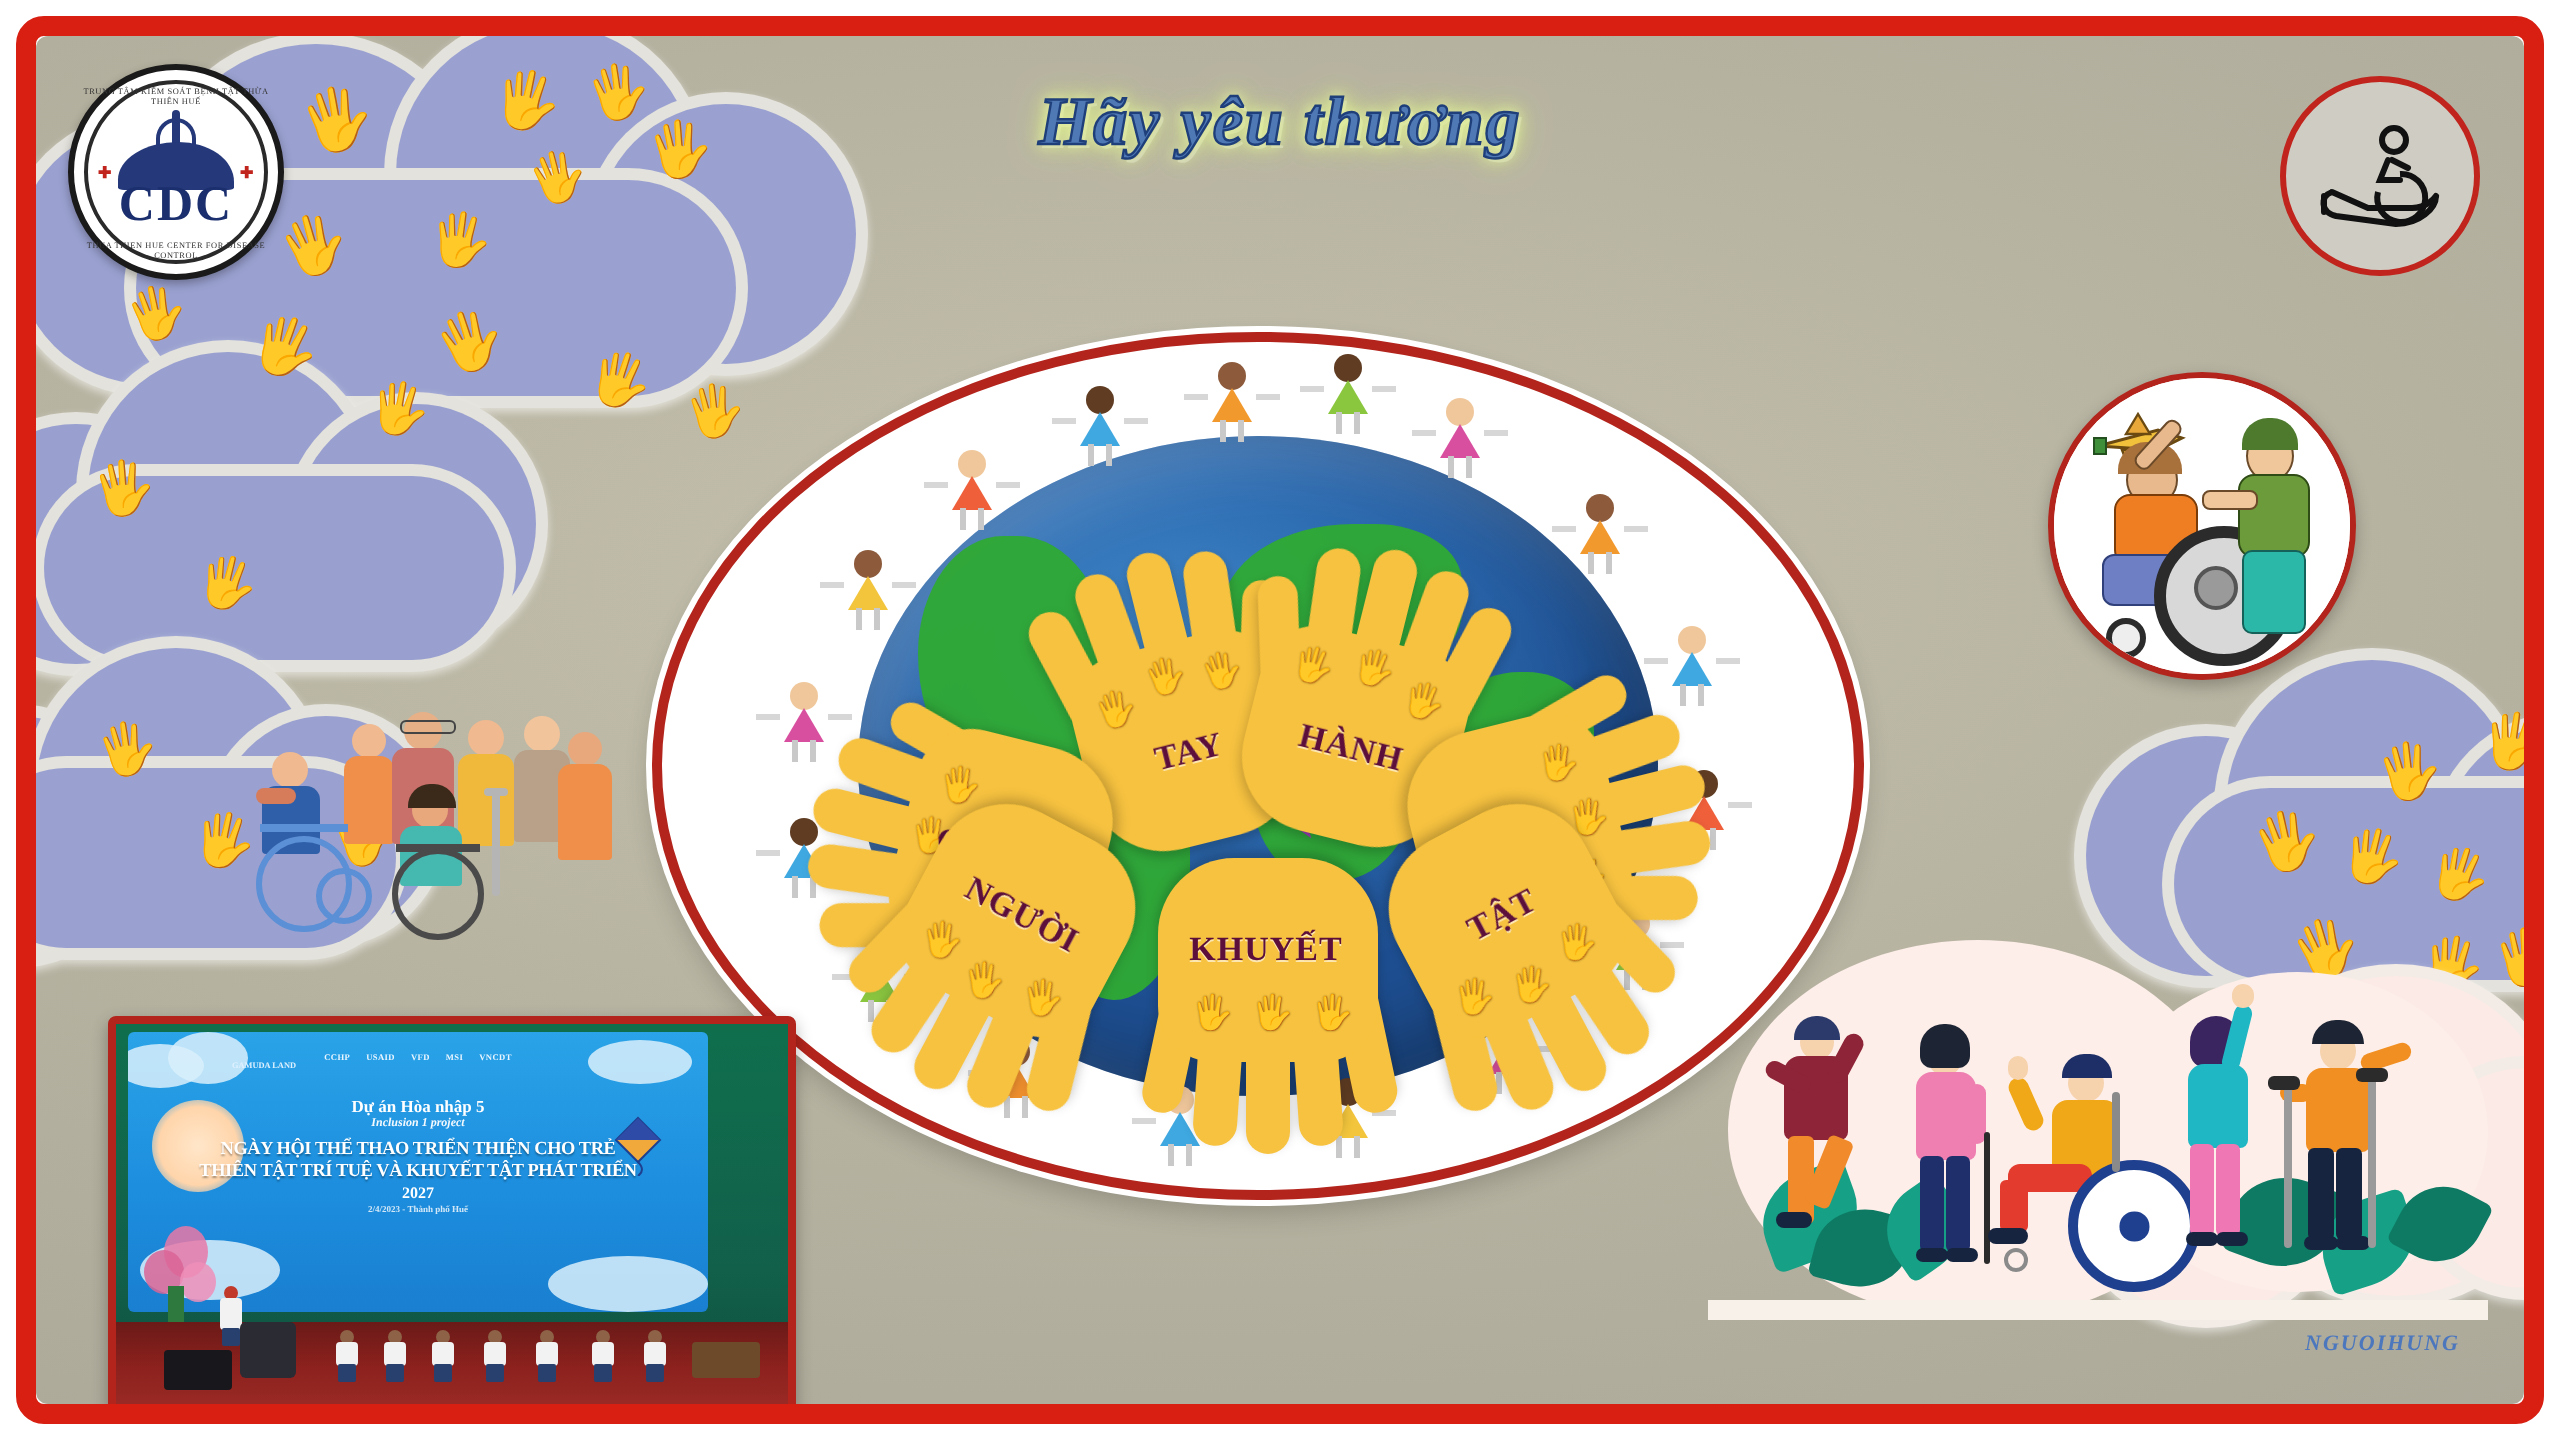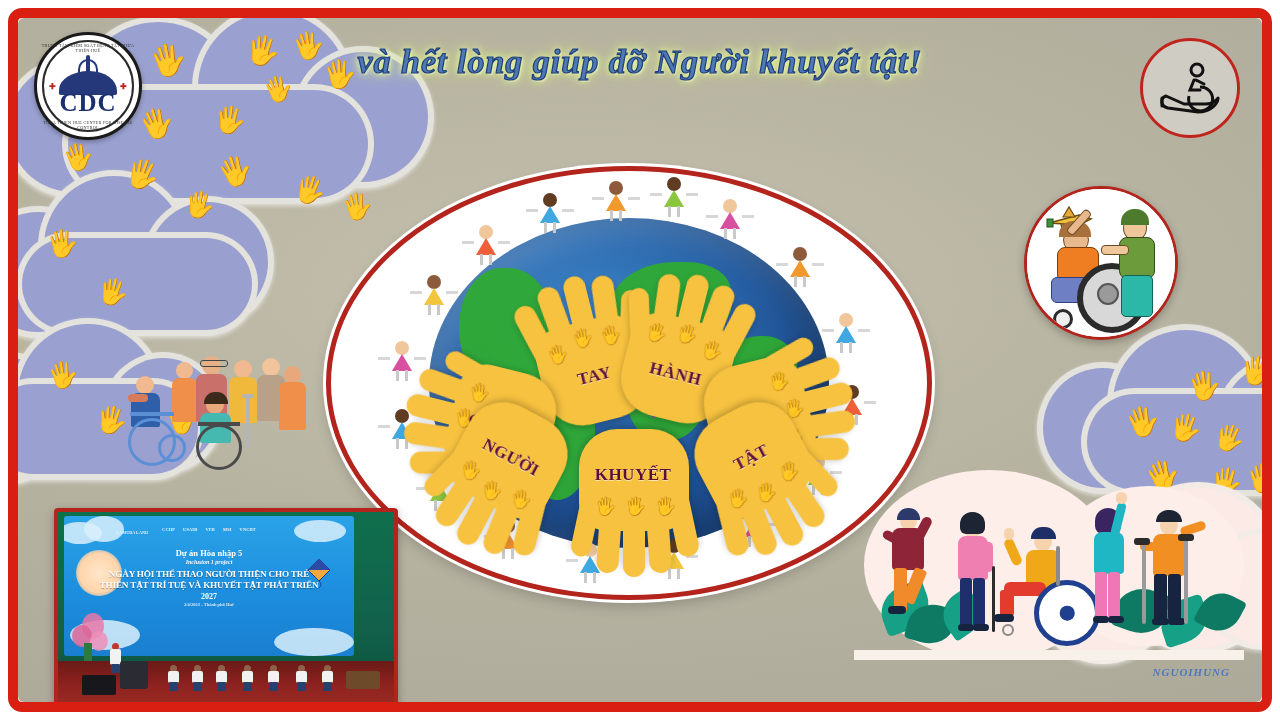--- a/index.html
+++ b/index.html
@@ -276,21 +276,21 @@
       <div class="cad"></div>
       <div style="position:absolute;left:50%;top:24px;transform:translateX(-50%);width:16px;height:22px;border:2px solid #24387a;border-radius:50%/40%;"></div>
       <div class="mtn"></div>
       <div class="cross" style="left:12px;top:47px;">✚</div>
       <div class="cross" style="right:12px;top:47px;">✚</div>
       <div class="txt">CDC</div>
       <div class="micro b">THUA THIEN HUE CENTER FOR DISEASE CONTROL</div>
     </div>
 
     <div class="title">
-      <div class="l l2">và hết lòng giúp đỡ Người khuyết tật!</div>
+      <div class="l l1">Hãy yêu thương</div>
     </div>
 
     <div class="acc-icon">
       <svg width="68" height="68" viewBox="0 0 68 68" aria-hidden="true">
         <circle cx="41" cy="16" r="6" fill="none" stroke="#111" stroke-width="3"></circle>
         <path d="M38 26 L34 36 L44 36" fill="none" stroke="#111" stroke-width="3" stroke-linecap="round"></path>
         <path d="M40 26 L48 30" fill="none" stroke="#111" stroke-width="3" stroke-linecap="round"></path>
         <path d="M44 33 a12 12 0 1 1 -11 9" fill="none" stroke="#111" stroke-width="3"></path>
         <path d="M6 44 L6 52 M10 42 L28 50 L50 50 C58 50 62 44 62 44" fill="none" stroke="#111" stroke-width="3" stroke-linecap="round" stroke-linejoin="round"></path>
         <path d="M10 42 C4 44 4 52 12 54 L42 58 C54 58 62 50 62 44" fill="none" stroke="#111" stroke-width="3" stroke-linejoin="round"></path>
@@ -630,21 +630,21 @@
           <span>CCHP</span>
           <span>USAID</span>
           <span>VFD</span>
           <span>MSI</span>
           <span>VNCDT</span>
         </div>
         <div style="position:absolute;left:52px;top:14px;font-size:4.2px;color:#dff1ff;font-weight:bold;">GAMUDA LAND</div>
 
         <div class="bn t1">Dự án Hòa nhập 5</div>
         <div class="bn t2">Inclusion 1 project</div>
-        <div class="bn t3">NGÀY HỘI THỂ THAO NGƯỜI THIỆN CHO TRẺ</div>
+        <div class="bn t3">NGÀY HỘI THỂ THAO TRIỂN THIỆN CHO TRẺ</div>
         <div class="bn t4">THIÊN TẬT TRÍ TUỆ VÀ KHUYẾT TẬT PHÁT TRIỂN</div>
         <div class="bn t5">2027</div>
         <div class="bn t6">2/4/2023 - Thành phố Huế</div>
 
         <svg class="kite" viewBox="0 0 26 30">
           <path d="M13 1 L24 12 L13 23 L2 12 Z" fill="#f0a93a" stroke="#1f3f8f" stroke-width="1"></path>
           <path d="M13 1 L24 12 L2 12 Z" fill="#2f4ba8"></path>
           <path d="M13 23 Q17 27 13 30" stroke="#1f3f8f" fill="none" stroke-width="1"></path>
         </svg>
       </div>

